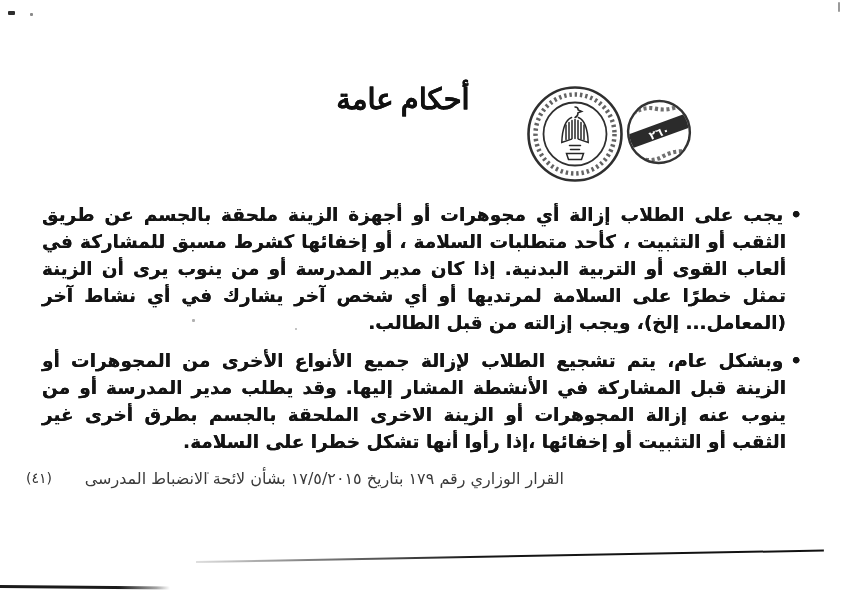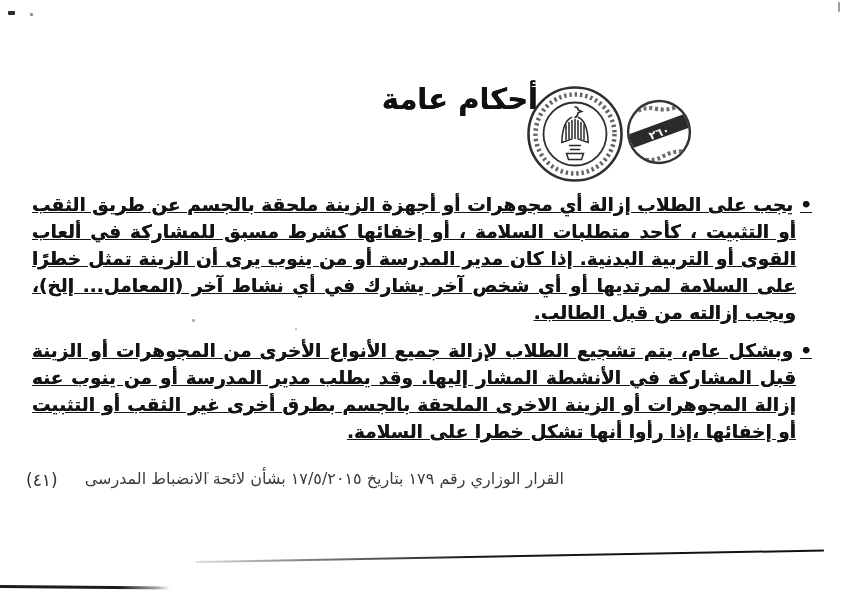--- a/index.html
+++ b/index.html
@@ -9,21 +9,23 @@
     width:842px;height:595px;
     background:#fff;
     overflow:hidden;
     font-family:"DejaVu Sans",sans-serif;
     color:#161616;
   }
   
   .title-block{
     position:absolute;
     top:80px;left:268px;width:270px;
+    text-align:center;
     direction:rtl;
+    font-family:Liberation Serif, serif;
   }
   .title-line{
     font-size:29px;
     font-weight:700;
     line-height:38px;
     color:#111;
     letter-spacing:0;
     text-shadow:0 0 .6px #111;
   }
   
@@ -37,21 +39,21 @@
     opacity:.9;
   }
   
   .body-text{
     position:absolute;
     top:191px;left:32px;width:780px;
     direction:rtl;
     text-align:justify;
   }
   ul.provisions{
-    list-style:none;margin:0;padding:0;text-decoration:underline;
+    list-style:none;margin:10px;padding:0;
   }
   ul.provisions li{
     font-size:18.5px;
     font-weight:700;
     line-height:27px;
     color:#141414;
     padding-right:16px;
     text-indent:-16px;
     margin-bottom:11px;
     text-shadow:0 0 .5px #141414;
@@ -67,21 +69,21 @@
     top:469px;right:278px;
     direction:rtl;
     font-size:16px;
     color:#3a3a3a;
     white-space:nowrap;
   }
   .page-number{
     position:absolute;
     top:470px;left:26px;
     direction:rtl;
-    font-size:17px;
+    font-size:14px;
     color:#333;
   }
   
   .scan-line-a{
     position:absolute;
     top:561px;left:196px;width:628px;height:2px;
     background:linear-gradient(to right, rgba(40,40,40,.15), rgba(25,25,25,.55) 18%, #161616 45%, #111);
     transform:rotate(-1.05deg);
     transform-origin:left center;
   }

